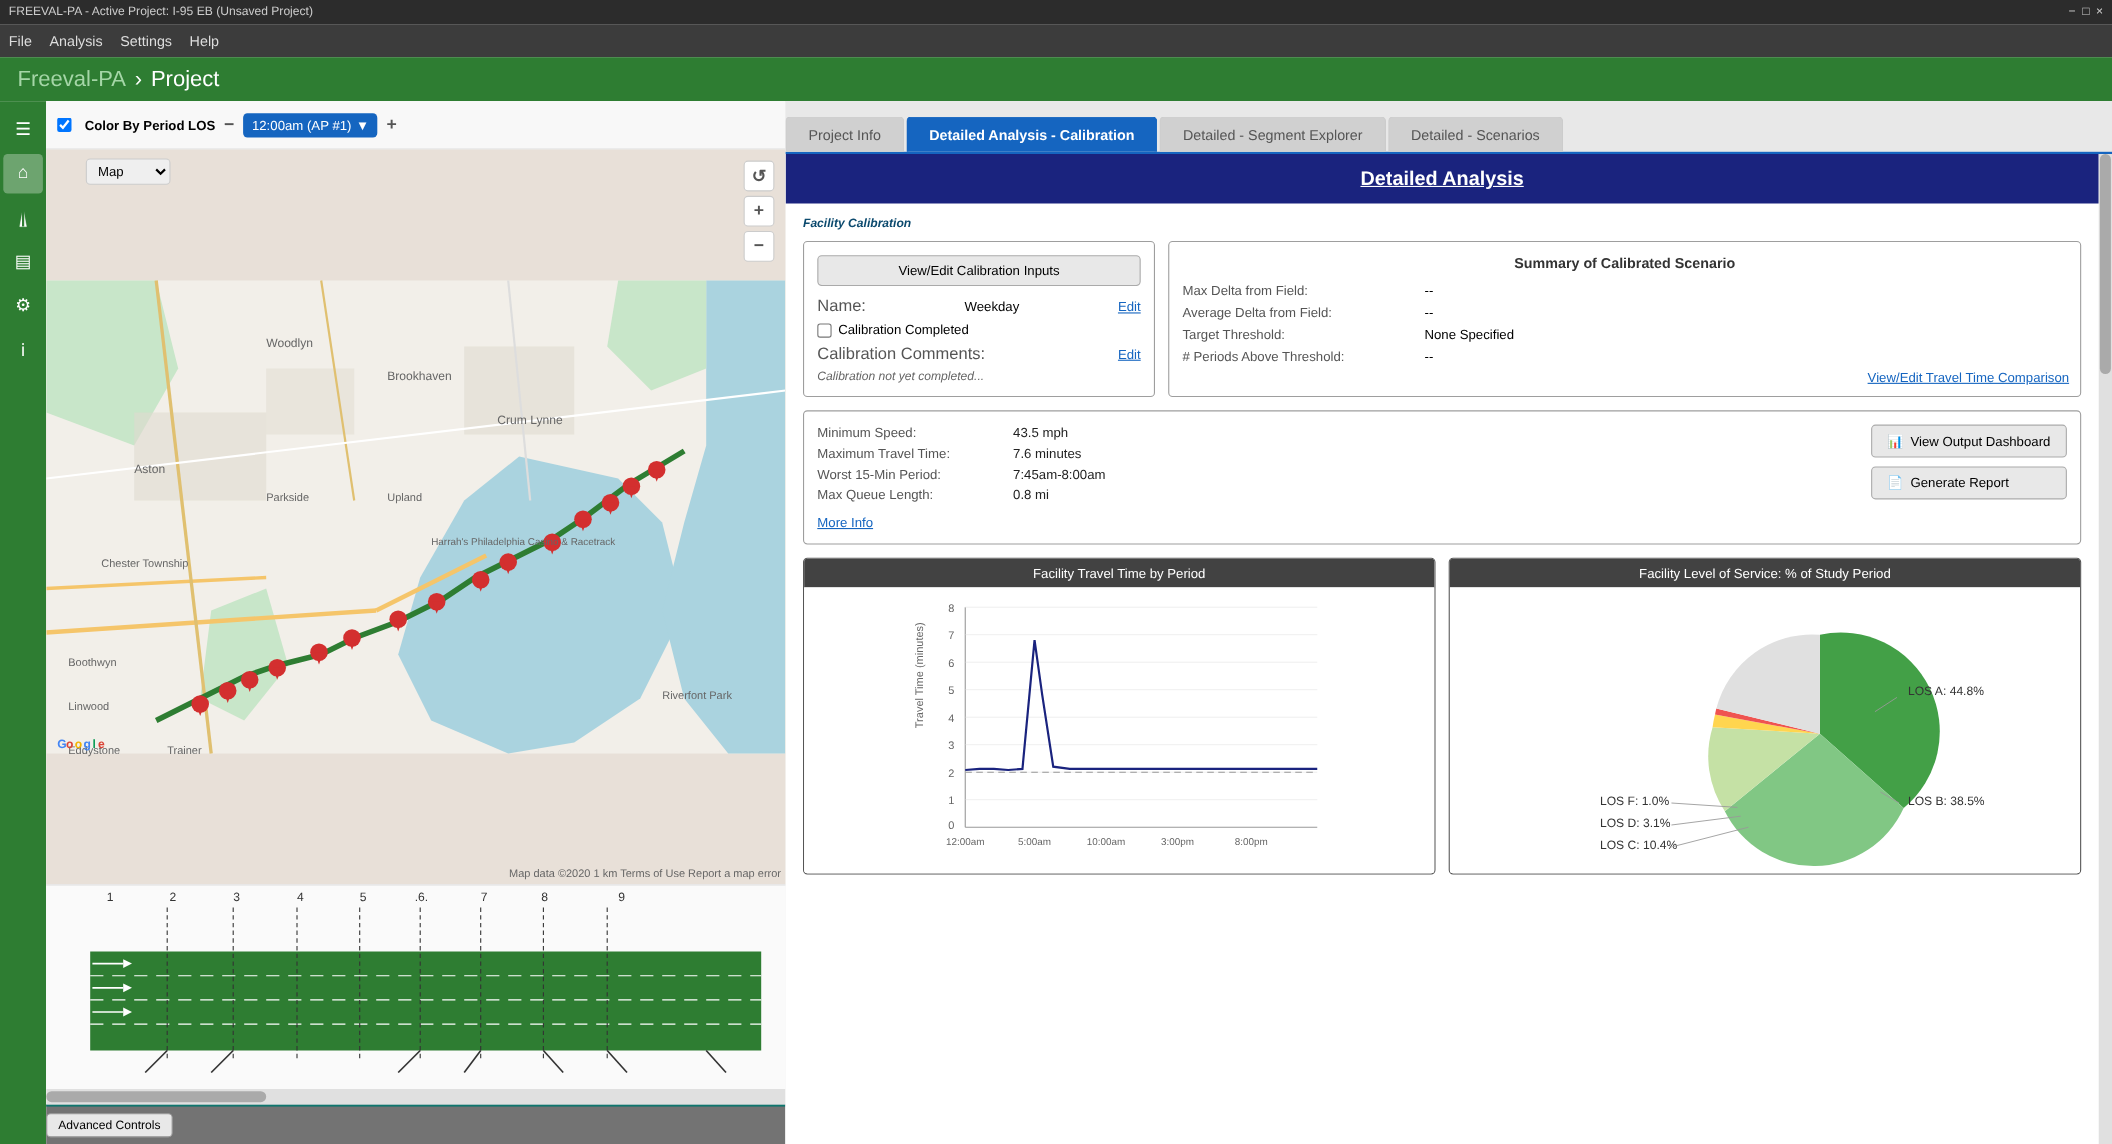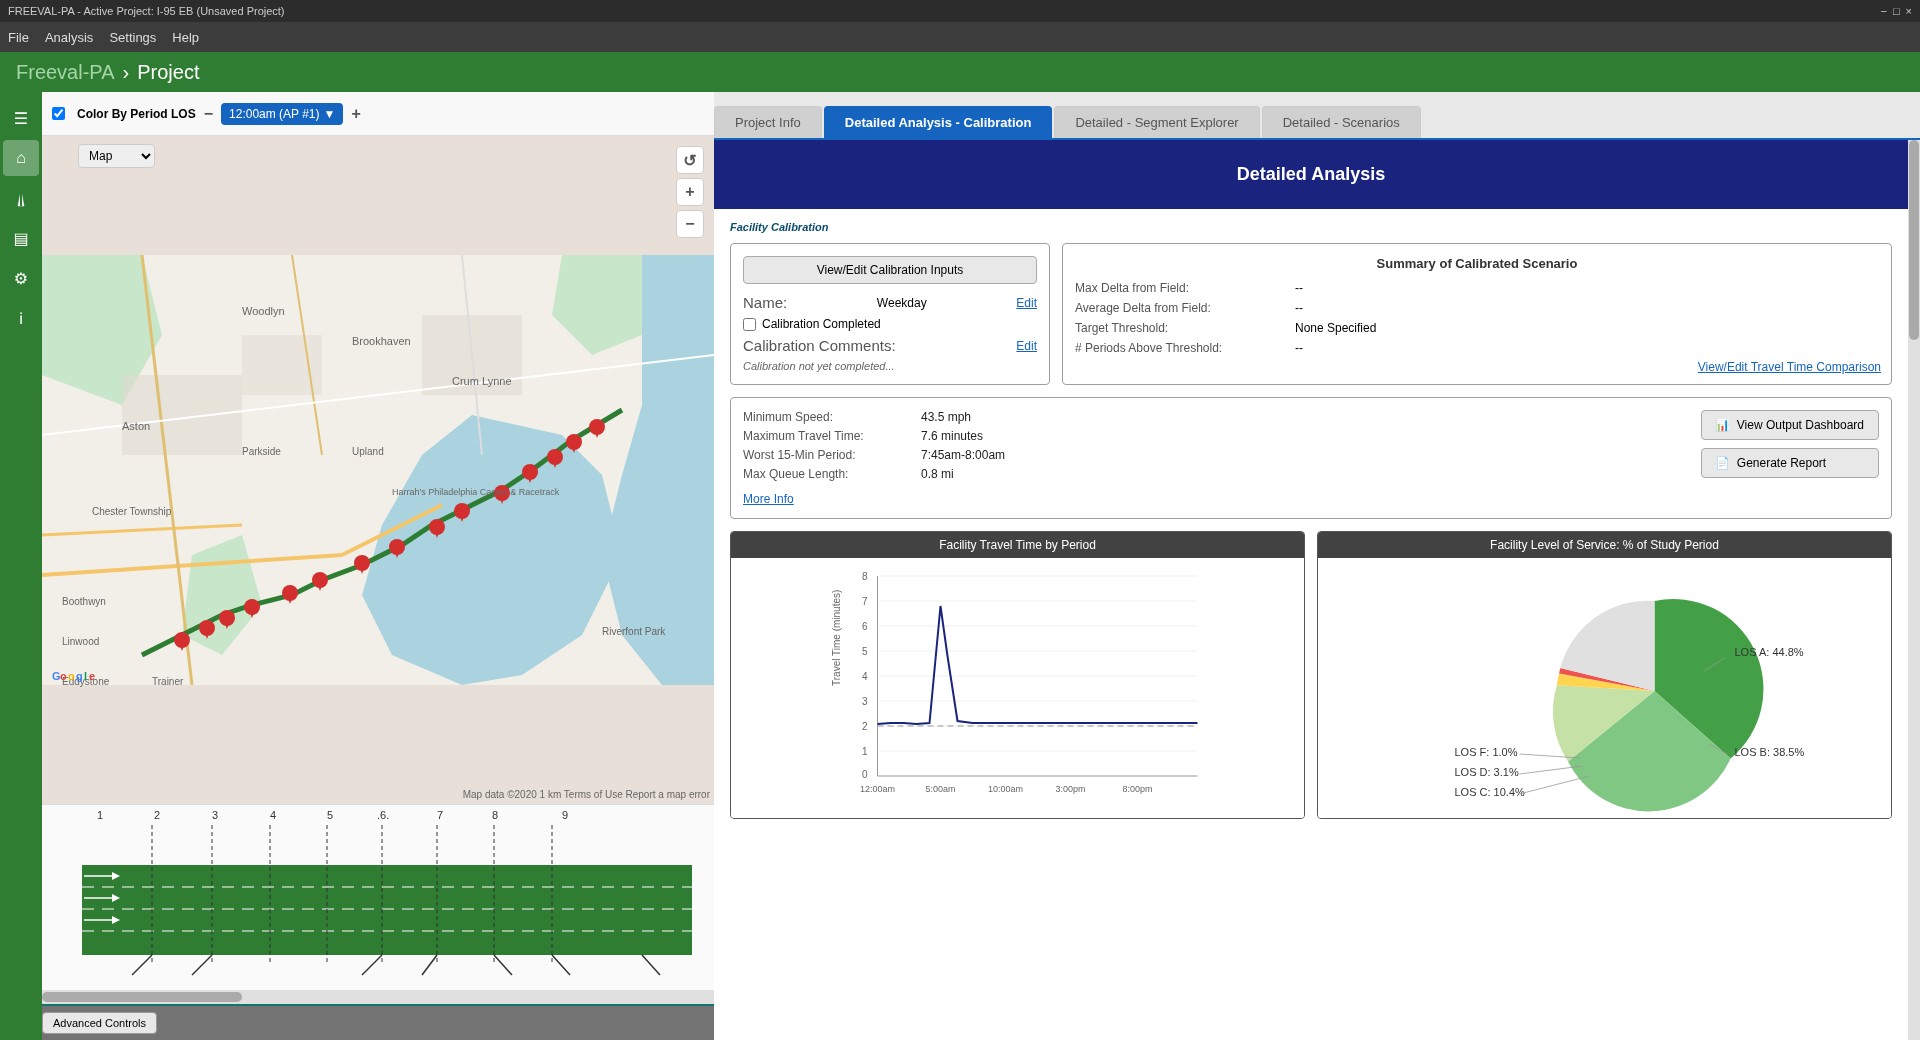--- a/index.html
+++ b/index.html
@@ -260,23 +260,24 @@
       overflow-y: auto;
       padding: 0;
       background: white;
     }
 
     
     #da-header {
       background: #1a237e;
       color: white;
       text-align: center;
-      padding: 24px;
+      padding: 12px;
       font-size: 18px;
       font-weight: bold;
+      text-decoration: underline;
     }
 
     
     #facility-cal {
       padding: 12px 16px;
     }
     #facility-cal h3 {
       font-size: 11px;
       font-weight: bold;
       margin-bottom: 10px;

